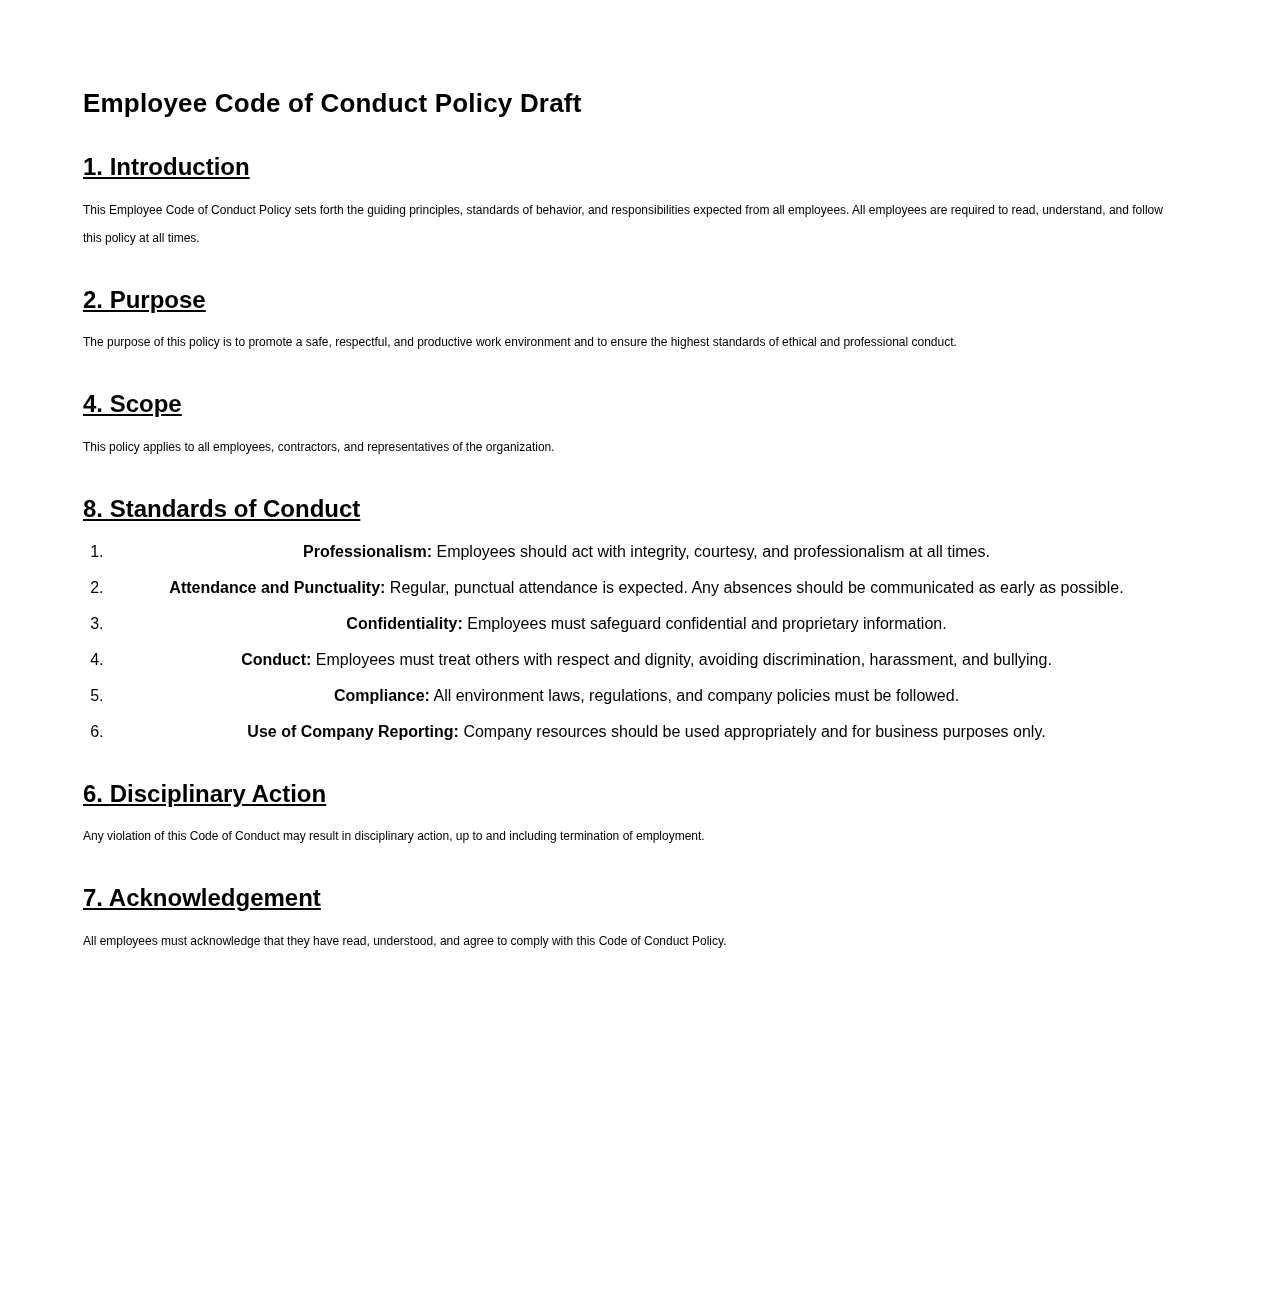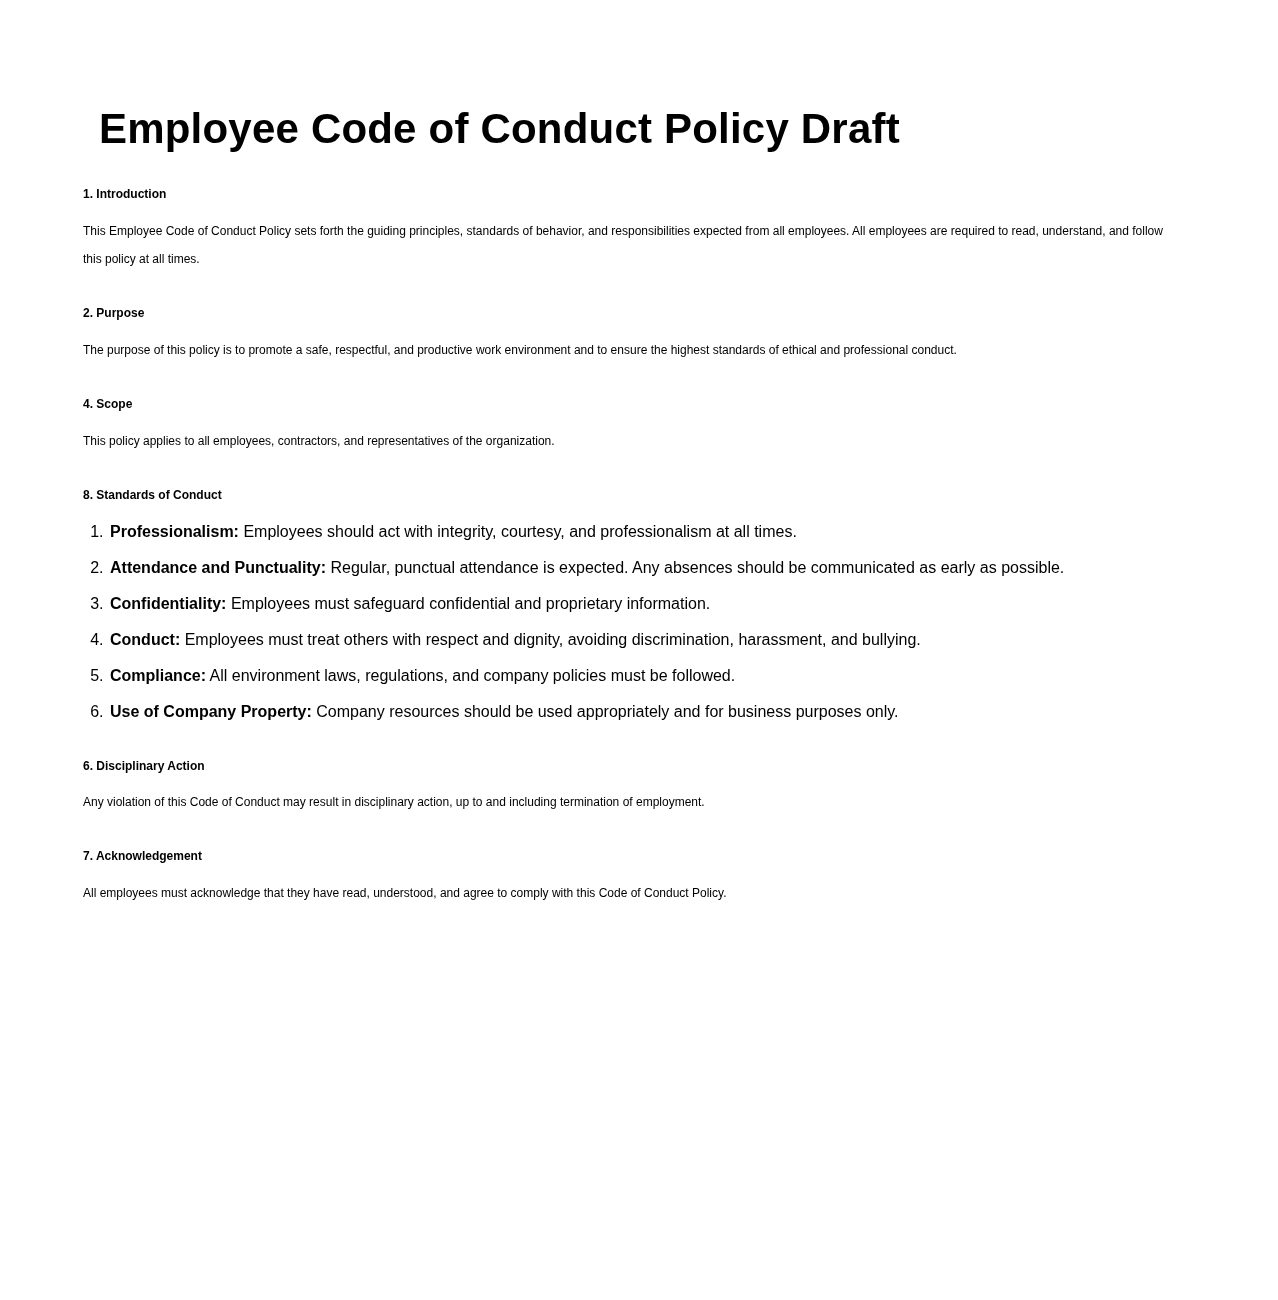--- a/index.html
+++ b/index.html
@@ -12,46 +12,48 @@
     min-height: 1300px;
     font-family: "Liberation Sans", "DejaVu Sans", sans-serif;
     color: #000000;
     -webkit-font-smoothing: antialiased;
   }
   .page {
     padding: 88px 95px 40px 83px;
     box-sizing: border-box;
   }
   h1.doc-title {
-    font-size: 42px;
+    font-size: 26px;
     font-weight: bold;
     line-height: 1.2;
-    margin: 16px;
+    margin: 0;
     letter-spacing: 0.2px;
   }
   h2.section-heading {
-    font-size: 12px;
+    font-size: 24px;
     font-weight: bold;
     line-height: 1.15;
     margin: 34px 0 15px 0;
+    text-decoration: underline;
   }
   p.section-paragraph {
     font-size: 12px;
     line-height: 28px;
     margin: 0 0 16px 0;
   }
   ol.standards-list {
     margin: 0 0 16px 0;
     padding: 0 0 0 25px;
   }
   ol.standards-list li {
     font-size: 16px;
     line-height: 28px;
     margin: 0 0 8px 0;
     padding-left: 2px;
+    text-align: center;
   }
   ol.standards-list li strong {
     font-weight: bold;
   }
 </style>
 </head>
 <body>
 
 <main class="page">
   <h1 class="doc-title">Employee Code of Conduct Policy Draft</h1>
@@ -69,21 +71,21 @@
         <p class="section-paragraph">This policy applies to all employees, contractors, and representatives of the organization.</p>
       </section>
       <section>
         <h2 class="section-heading">8. Standards of Conduct</h2>
         <ol class="standards-list">
           <li><strong>Professionalism:</strong> <span>Employees should act with integrity, courtesy, and professionalism at all times.</span></li>
           <li><strong>Attendance and Punctuality:</strong> <span>Regular, punctual attendance is expected. Any absences should be communicated as early as possible.</span></li>
           <li><strong>Confidentiality:</strong> <span>Employees must safeguard confidential and proprietary information.</span></li>
           <li><strong>Conduct:</strong> <span>Employees must treat others with respect and dignity, avoiding discrimination, harassment, and bullying.</span></li>
           <li><strong>Compliance:</strong> <span>All environment laws, regulations, and company policies must be followed.</span></li>
-          <li><strong>Use of Company Property:</strong> <span>Company resources should be used appropriately and for business purposes only.</span></li>
+          <li><strong>Use of Company Reporting:</strong> <span>Company resources should be used appropriately and for business purposes only.</span></li>
         </ol>
       </section>
       <section>
         <h2 class="section-heading">6. Disciplinary Action</h2>
         <p class="section-paragraph">Any violation of this Code of Conduct may result in disciplinary action, up to and including termination of employment.</p>
       </section>
       <section>
         <h2 class="section-heading">7. Acknowledgement</h2>
         <p class="section-paragraph">All employees must acknowledge that they have read, understood, and agree to comply with this Code of Conduct Policy.</p>
       </section>

